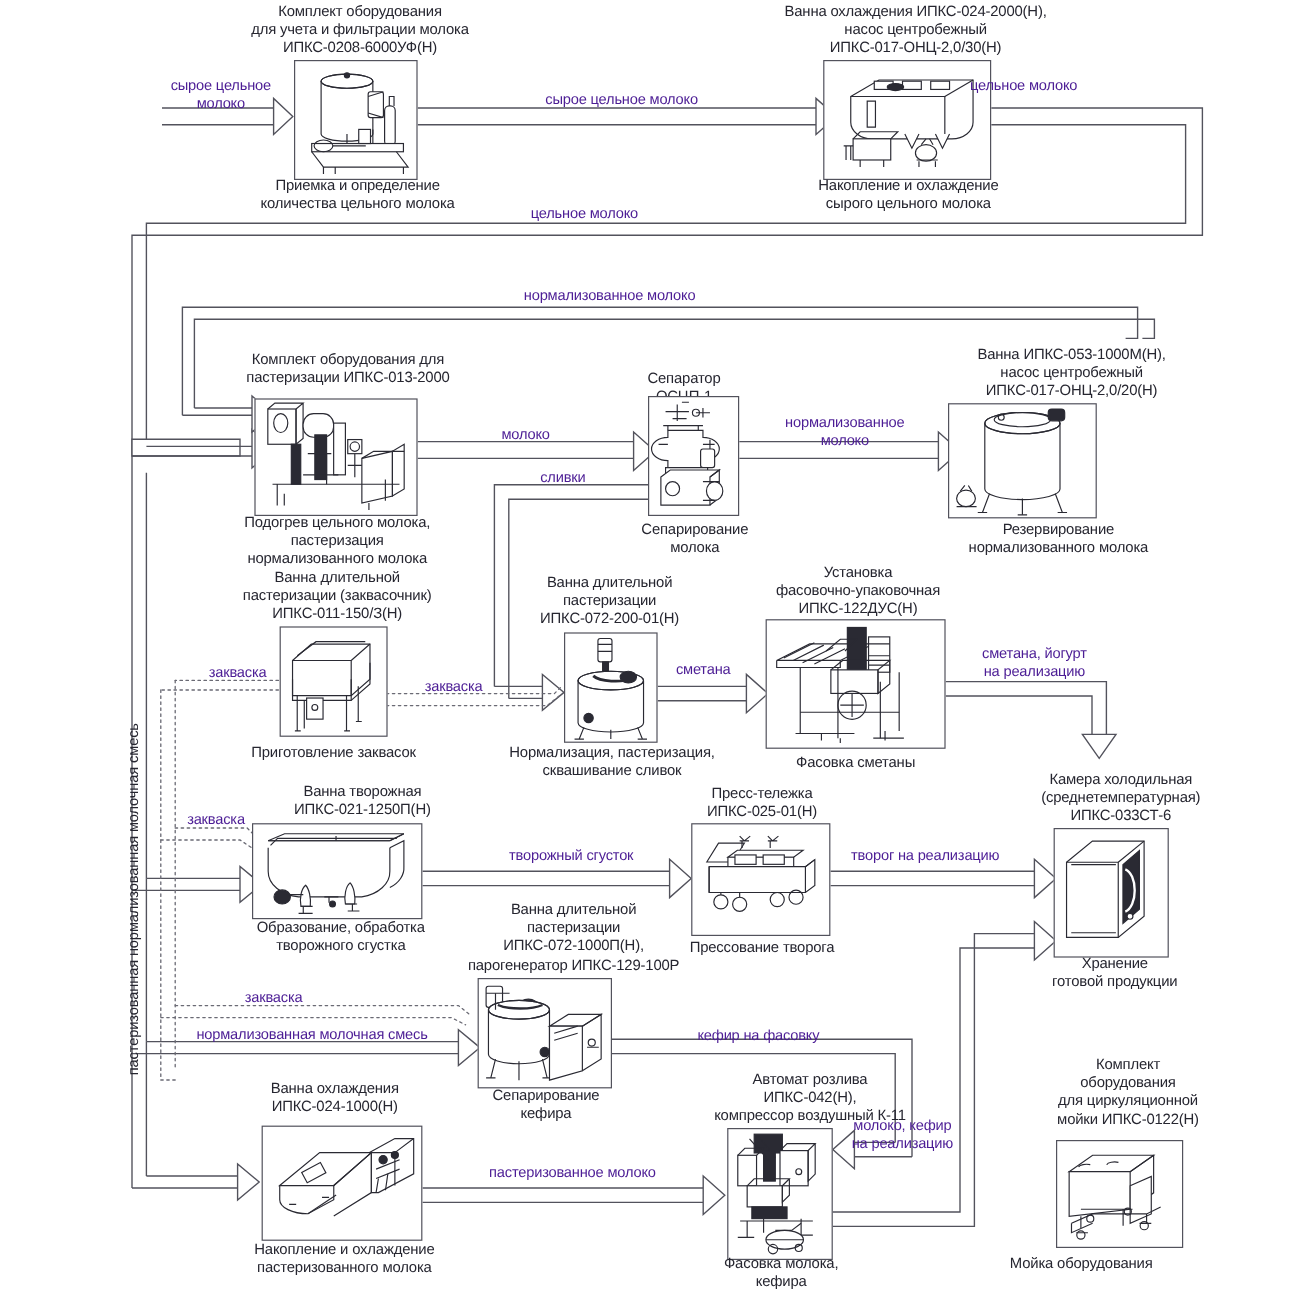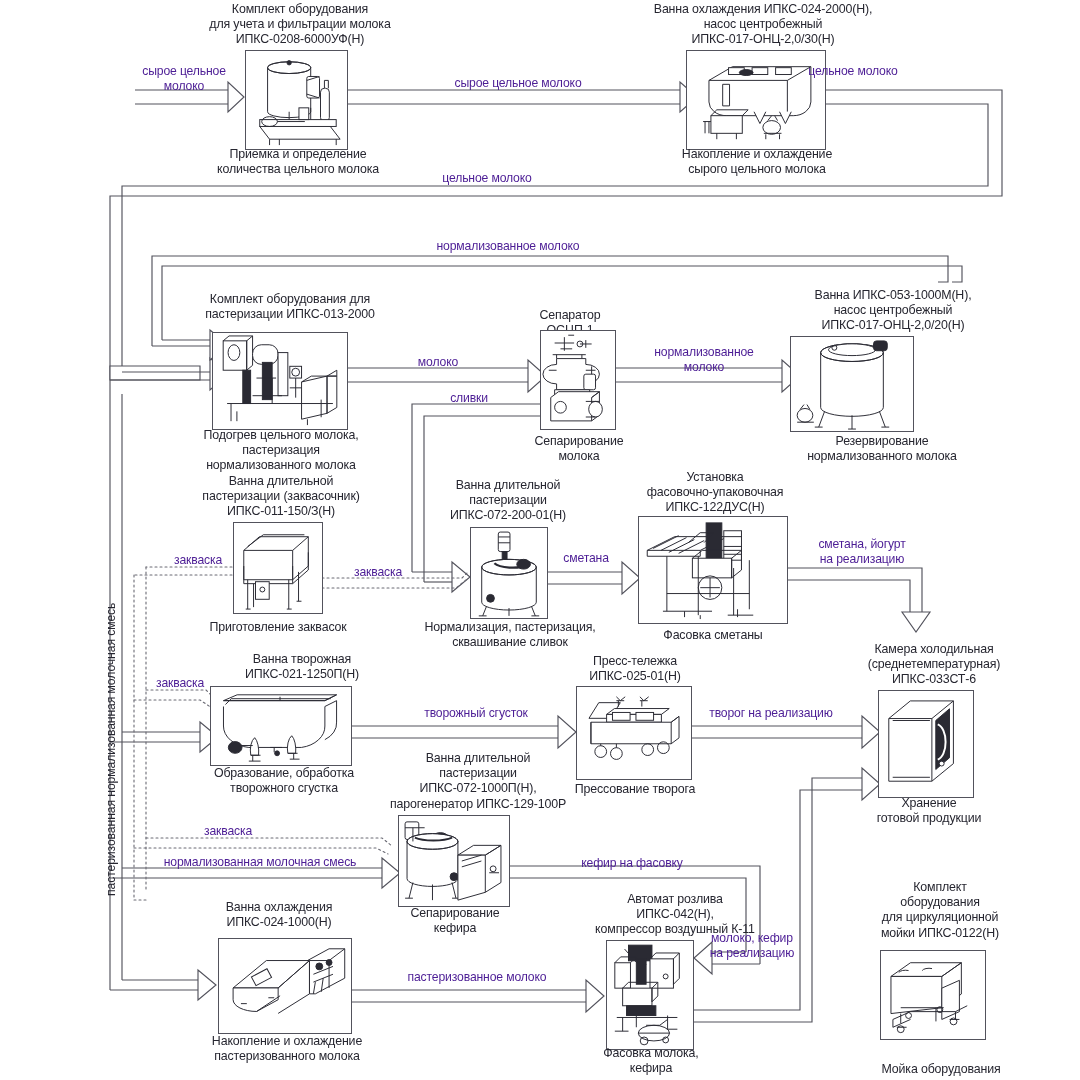--- a/index.html
+++ b/index.html
@@ -560,21 +560,21 @@
           <path d="M12,70 L30,62 H76 L88,56"></path>
           <path d="M12,70 V78 L30,70 M76,62 V70"></path>
           <circle cx="28" cy="66" r="3"></circle>
             <circle cx="60" cy="60" r="3"></circle>
           <path d="M16,78 h10 M70,70 h10"></path>
           <circle cx="20" cy="80" r="3.5"></circle>
             <circle cx="74" cy="72" r="3.5"></circle>
         </g>
       </svg>
     </div>
-    <div class="cap sub" style="left:866px;top:1046px;width:150px;margin-top:16px;">Мойка оборудования</div>
+    <div class="cap sub" style="left:826px;top:1046px;width:150px;">Мойка оборудования</div>
   </div>
 
   <div class="wlabel" style="left:126px;top:64px;width:116px;">сырое цельное
 молоко</div>
   <div class="wlabel" style="left:424px;top:76px;width:188px;">сырое цельное молоко</div>
   <div class="wlabel" style="left:782px;top:64px;width:142px;">цельное молоко</div>
   <div class="wlabel" style="left:412px;top:171px;width:150px;">цельное молоко</div>
   <div class="wlabel" style="left:398px;top:239px;width:220px;">нормализованное молоко</div>
   <div class="wlabel" style="left:388px;top:355px;width:100px;">молоко</div>
   <div class="wlabel" style="left:422px;top:391px;width:94px;">сливки</div>

